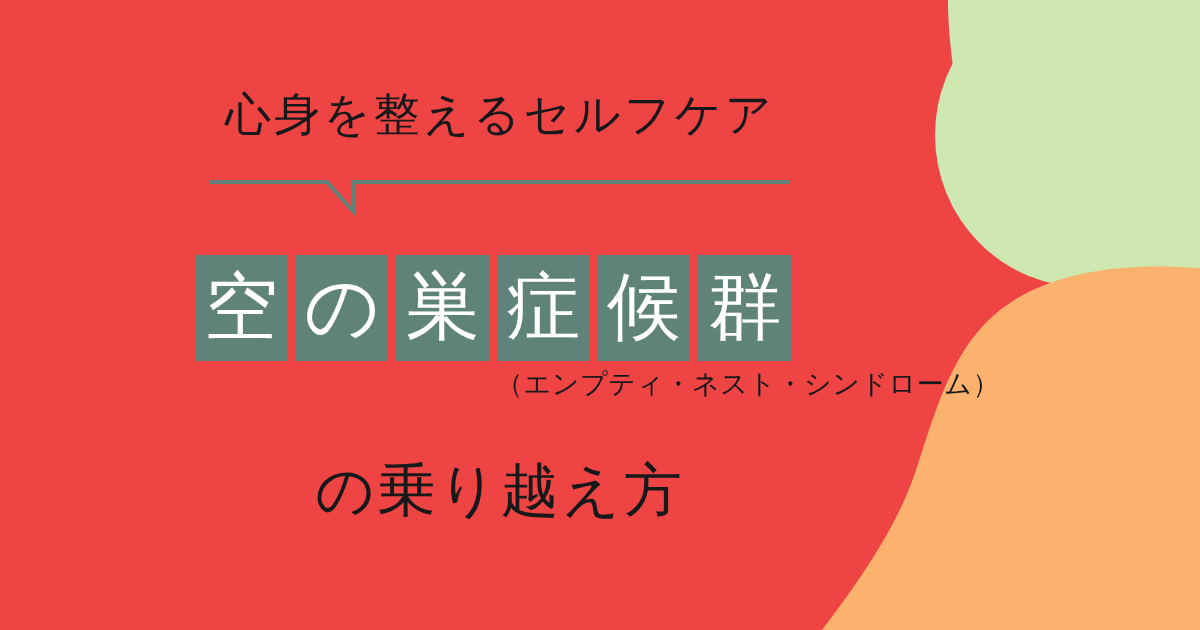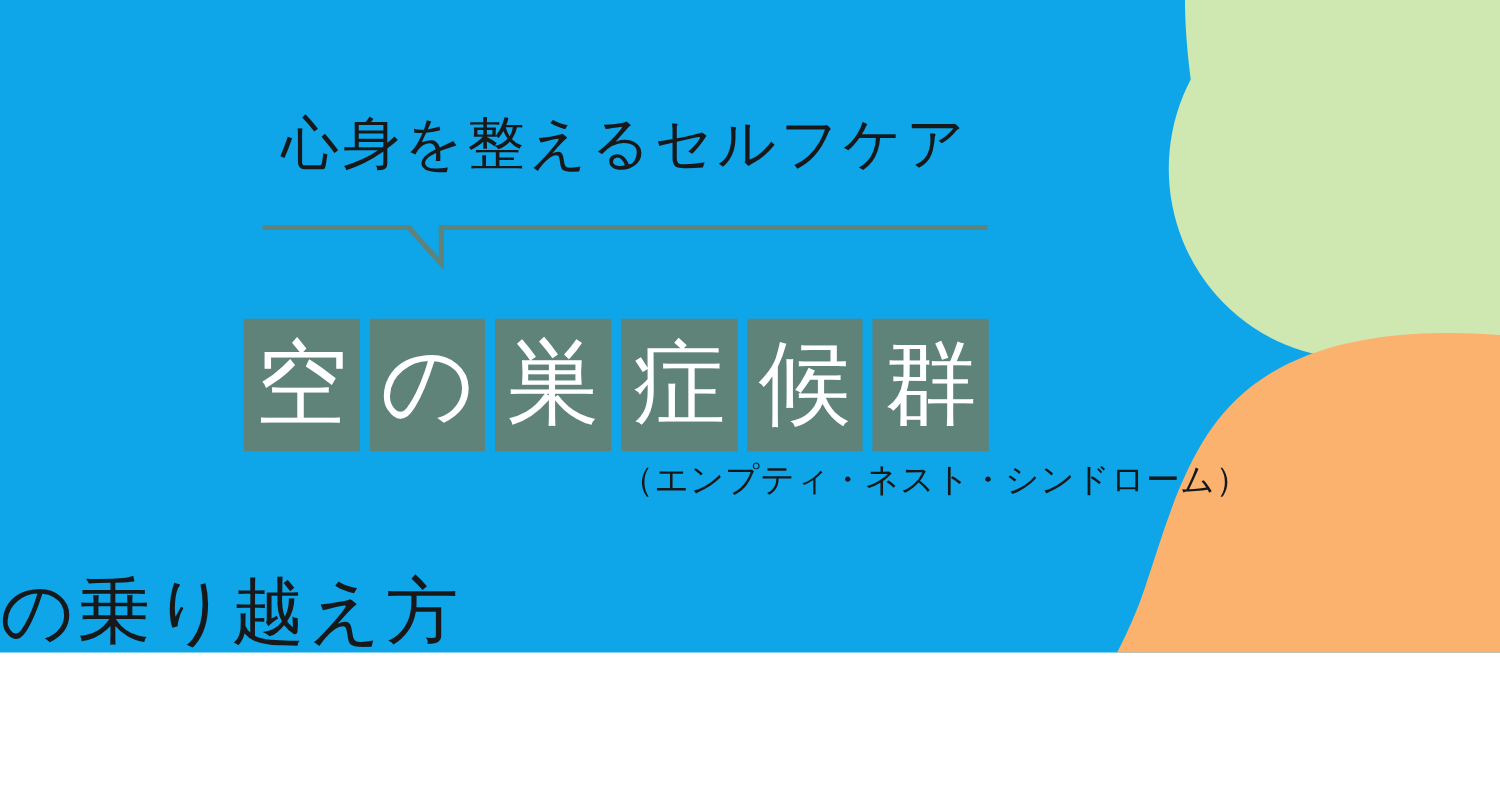--- a/index.html
+++ b/index.html
@@ -6,22 +6,22 @@
     margin: 0;
     padding: 0;
   }
   body {
     font-family: "Liberation Sans", sans-serif;
   }
 
   .canvas {
     position: relative;
     width: 1200px;
-    height: 522px;
-    background: #0ea5e9;
+    height: 630px;
+    background: #ef4444;
     overflow: hidden;
   }
 
   
   .deco-layer {
     position: absolute;
     inset: 0;
     width: 1200px;
     height: 630px;
     pointer-events: none;
@@ -89,20 +89,21 @@
     color: #16181a;
     white-space: nowrap;
   }
 
   
   .tail {
     position: absolute;
     left: 0;
     top: 455px;
     width: 1000px;
+    text-align: center;
     font-size: 58px;
     line-height: 1.2;
     letter-spacing: 0.05em;
     color: #16181a;
     white-space: nowrap;
   }
 </style>
 </head>
 <body>
 

